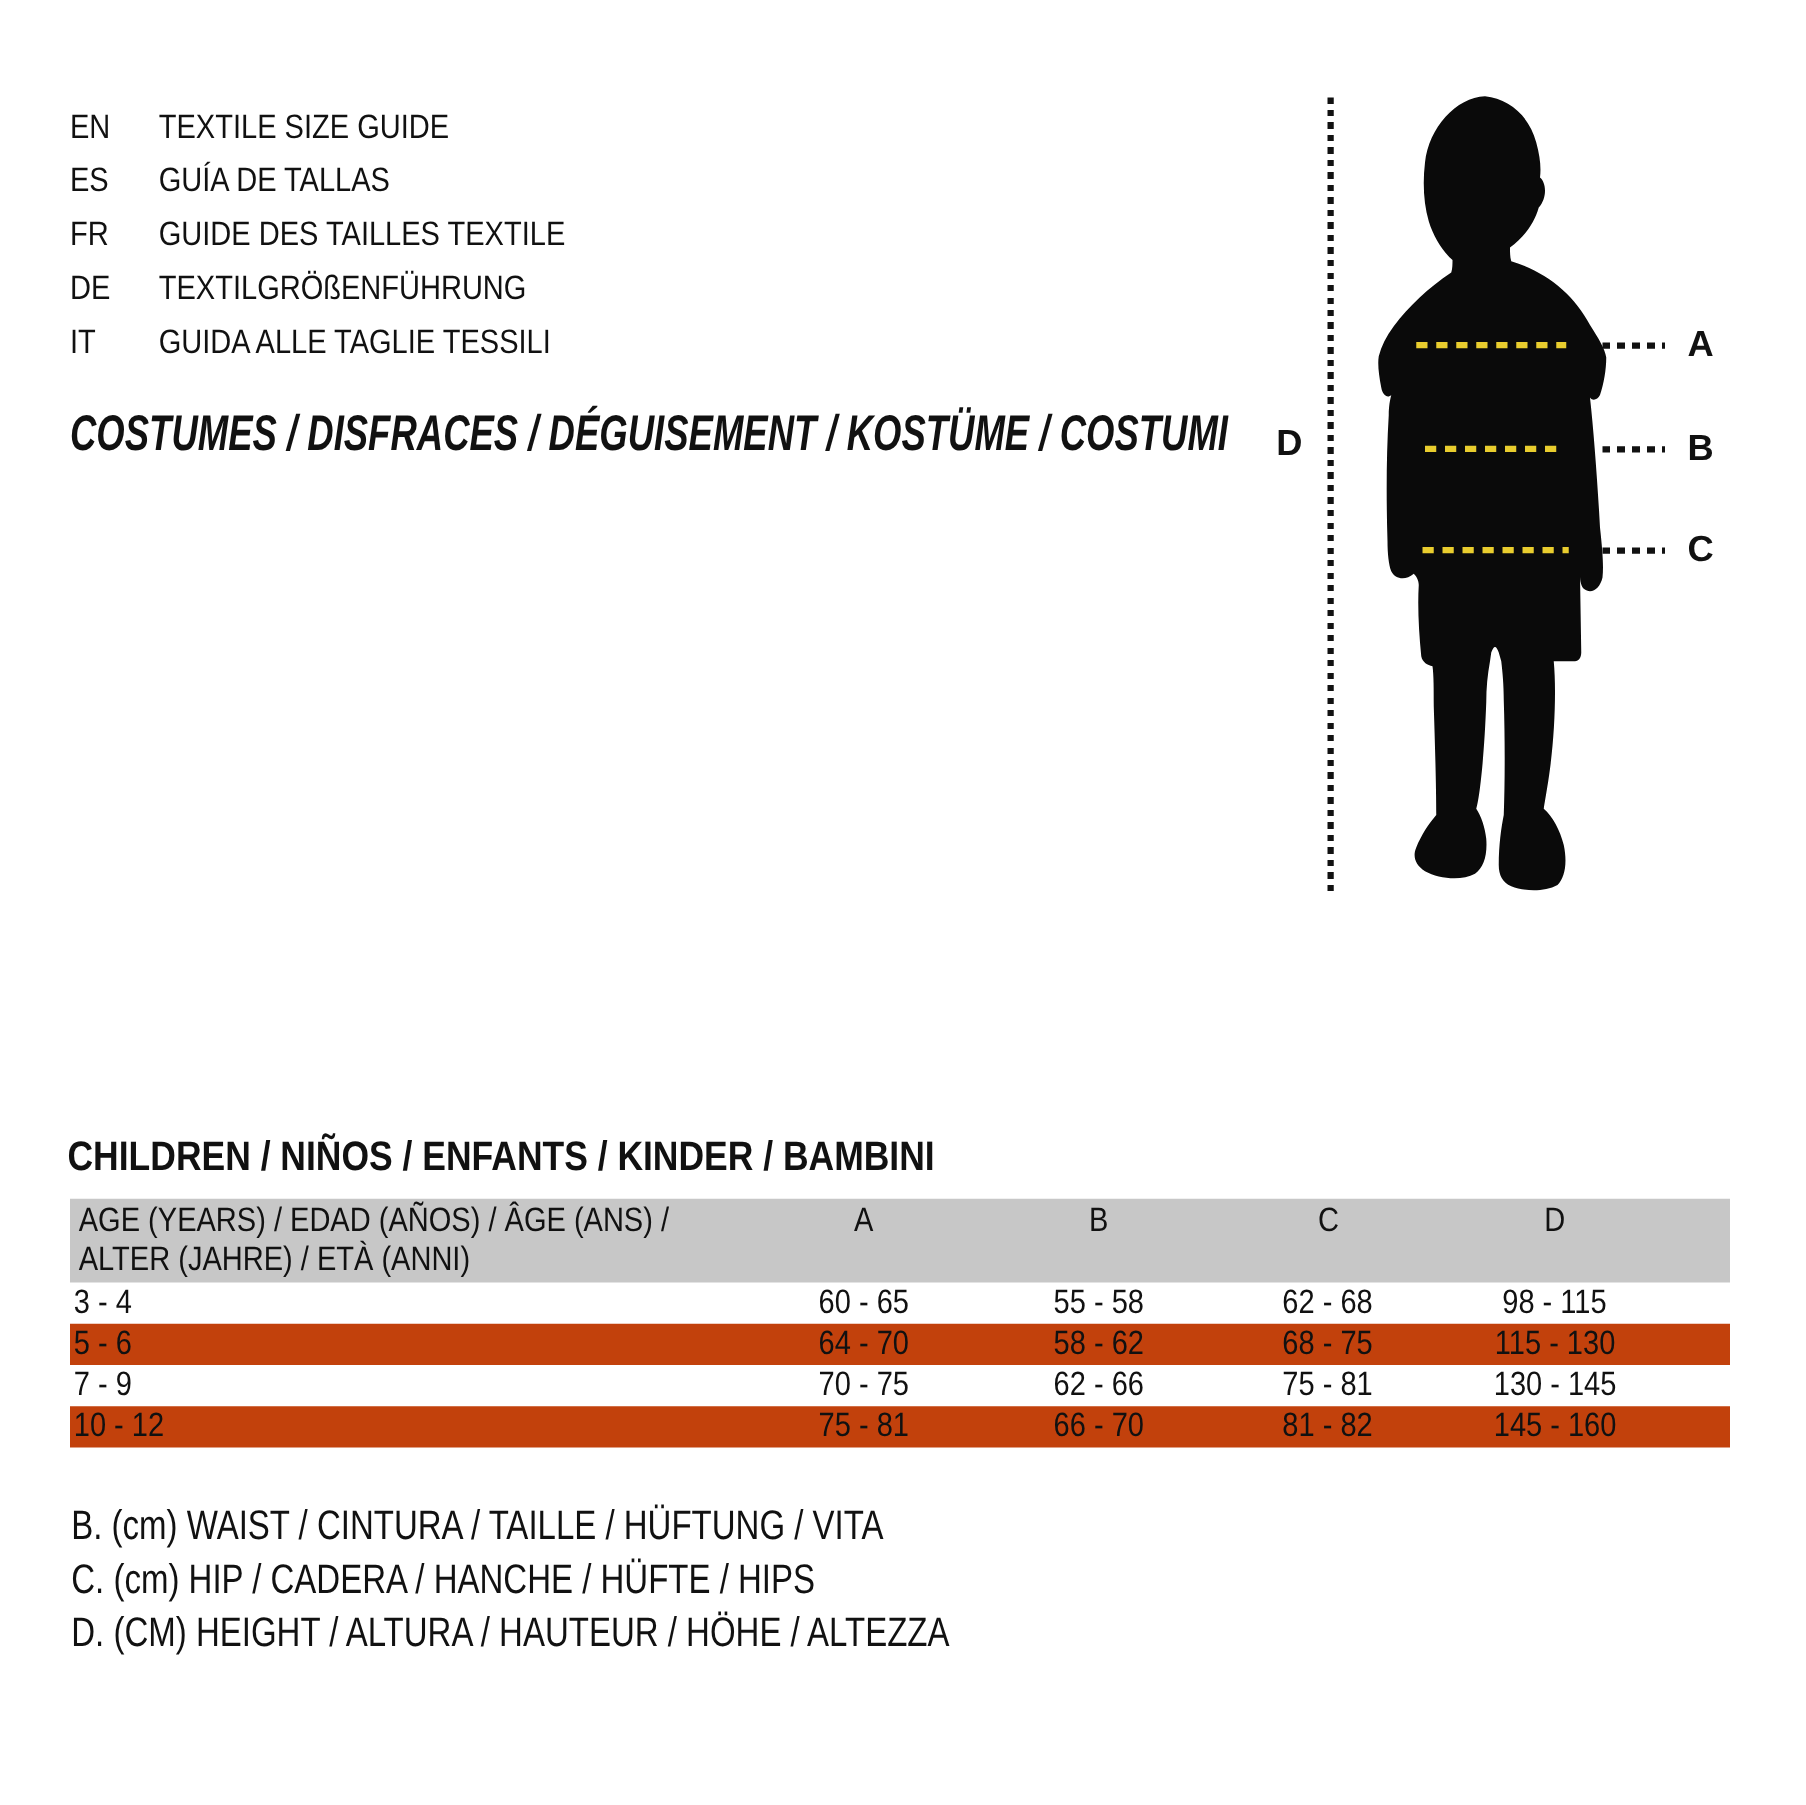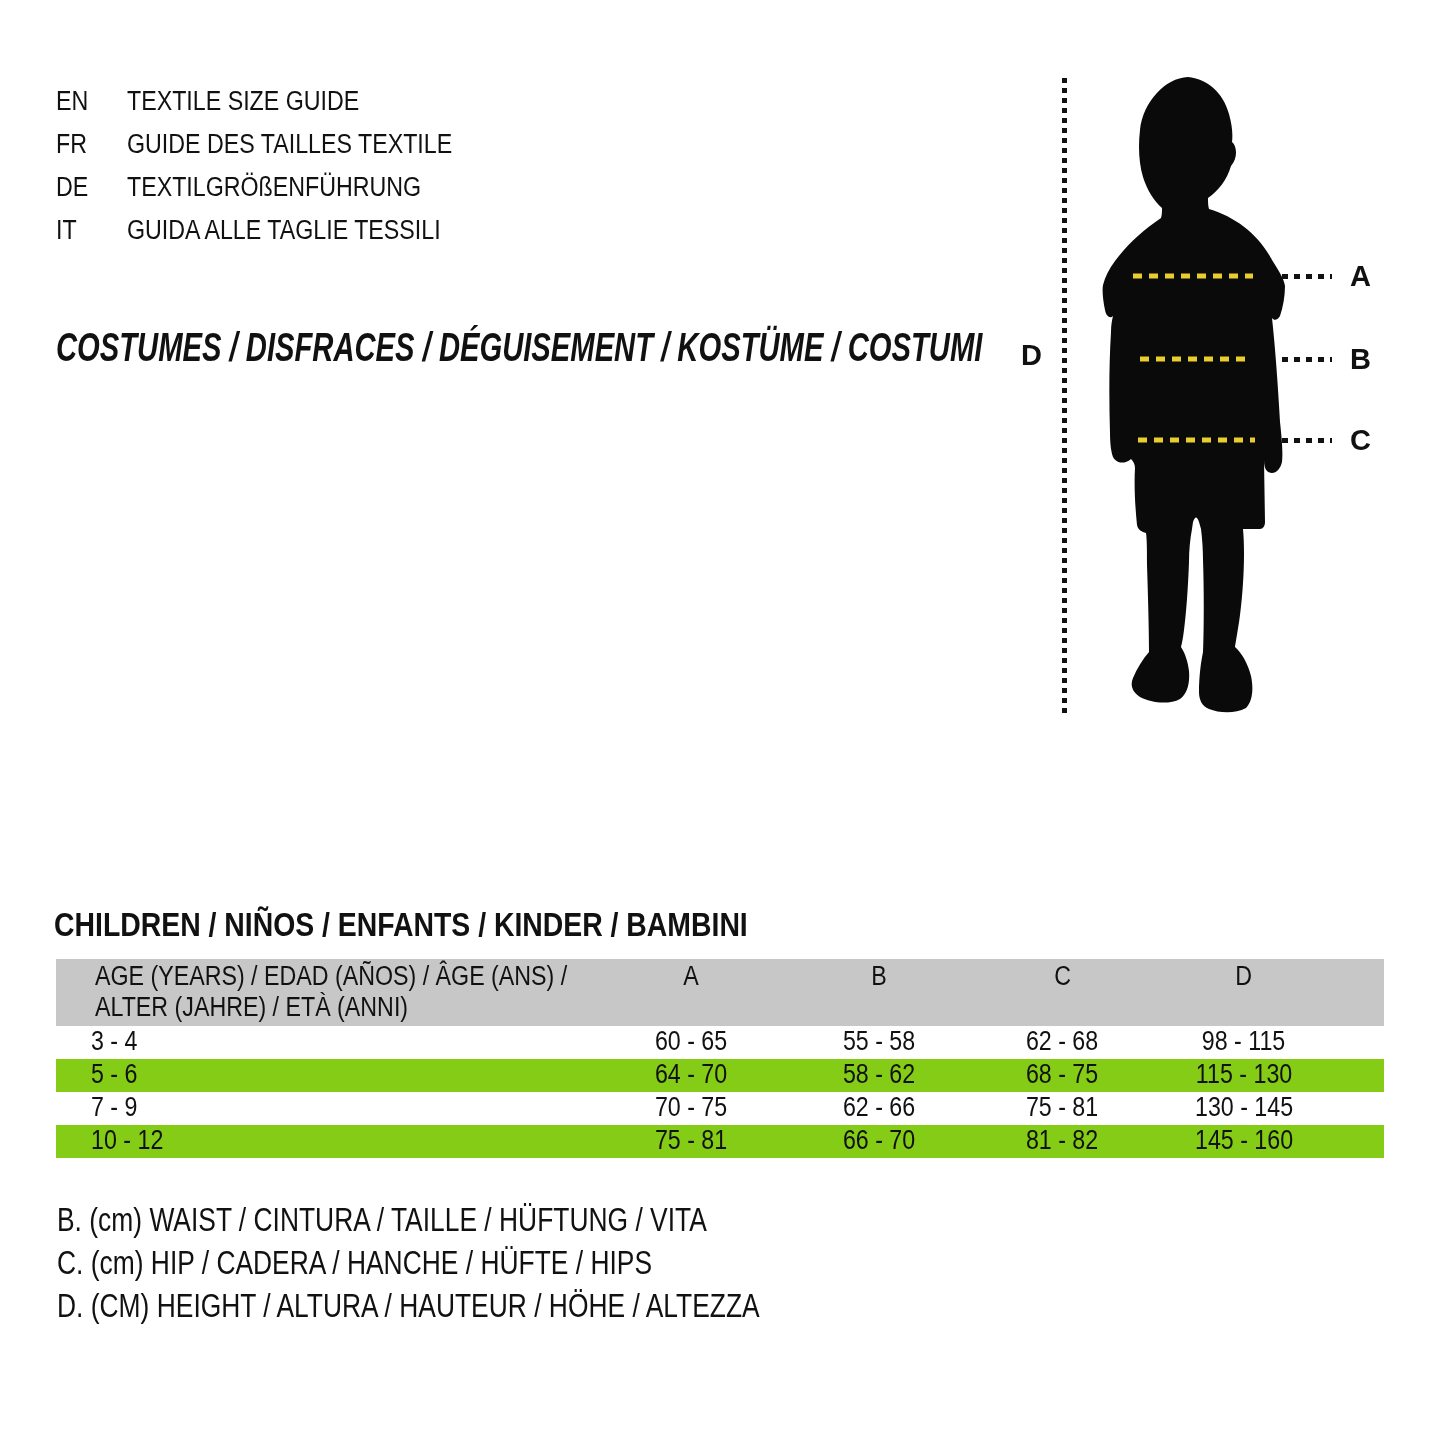--- a/index.html
+++ b/index.html
@@ -68,37 +68,41 @@
   .t-head {
     background:#c7c7c7;
     height:67px;
     line-height:31px;
     align-items:start;
   }
   .t-head .t-cell { padding-top:2px; }
   .t-head .t-cell-age { padding-left:7px; }
   .t-data { height:33px; align-items:center; display:grid; }
   .t-data .t-cell { display:flex; height:33px; }
-  .row-alt { background:#84cc16; }
-  .t-cell-age { padding-left:3px;margin-left:32px; }
+  .row-alt { background:#c2410c; }
+  .t-cell-age { padding-left:3px; }
   .t-cell-val { justify-content:center; text-align:center; }
   .t-head .t-col-letter { text-align:center; }
 
   
   .legend { position:absolute; left:57px; top:1198px; font-size:33px; font-weight:400; }
   .legend-row { height:43px; display:flex; align-items:center; }
   .legend .cond { transform:scaleX(0.80); }
 </style>
 </head>
 <body>
 
 <div class="lang-block">
   <div class="lang-row">
     <span class="lang-code"><span class="cond">EN</span></span>
     <span class="cond">TEXTILE SIZE GUIDE</span>
+  </div>
+  <div class="lang-row">
+    <span class="lang-code"><span class="cond">ES</span></span>
+    <span class="cond">GUÍA DE TALLAS</span>
   </div>
   <div class="lang-row">
     <span class="lang-code"><span class="cond">FR</span></span>
     <span class="cond">GUIDE DES TAILLES TEXTILE</span>
   </div>
   <div class="lang-row">
     <span class="lang-code"><span class="cond">DE</span></span>
     <span class="cond">TEXTILGRÖßENFÜHRUNG</span>
   </div>
   <div class="lang-row">

